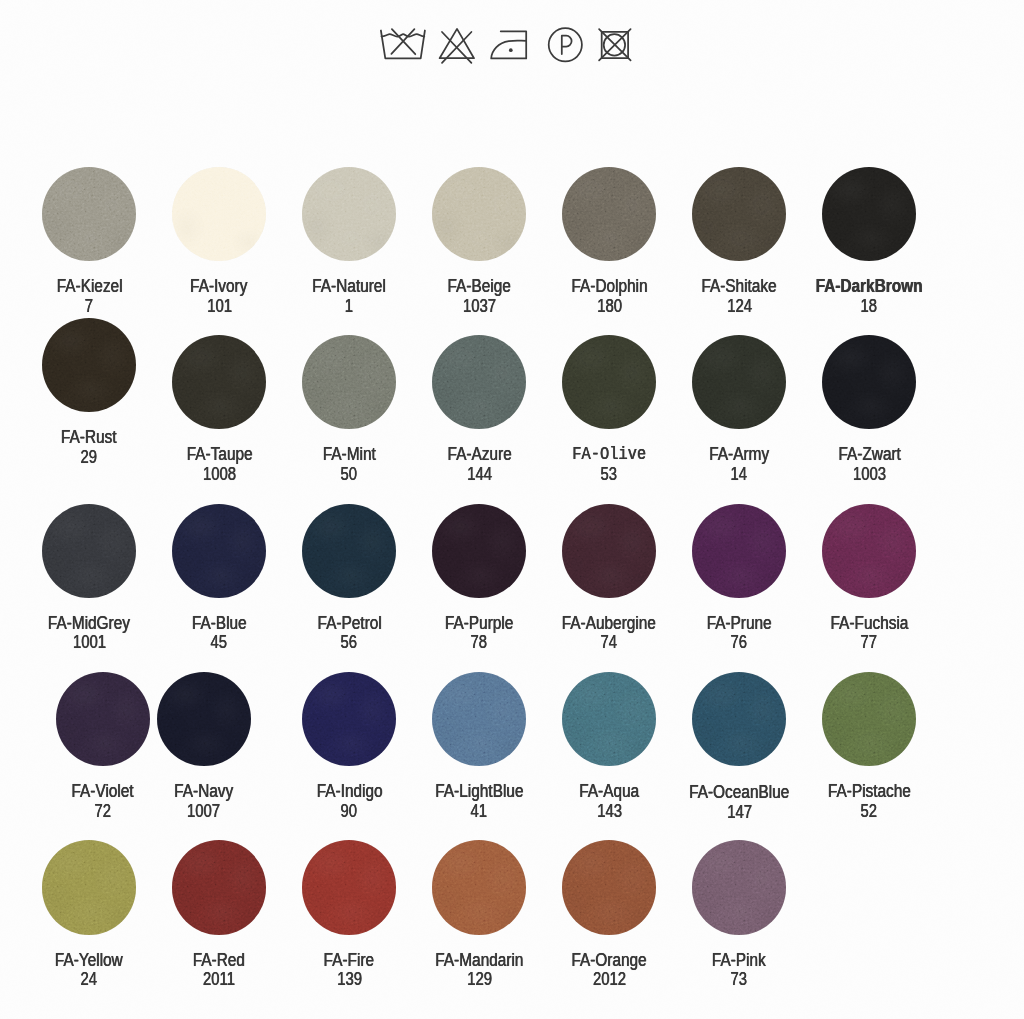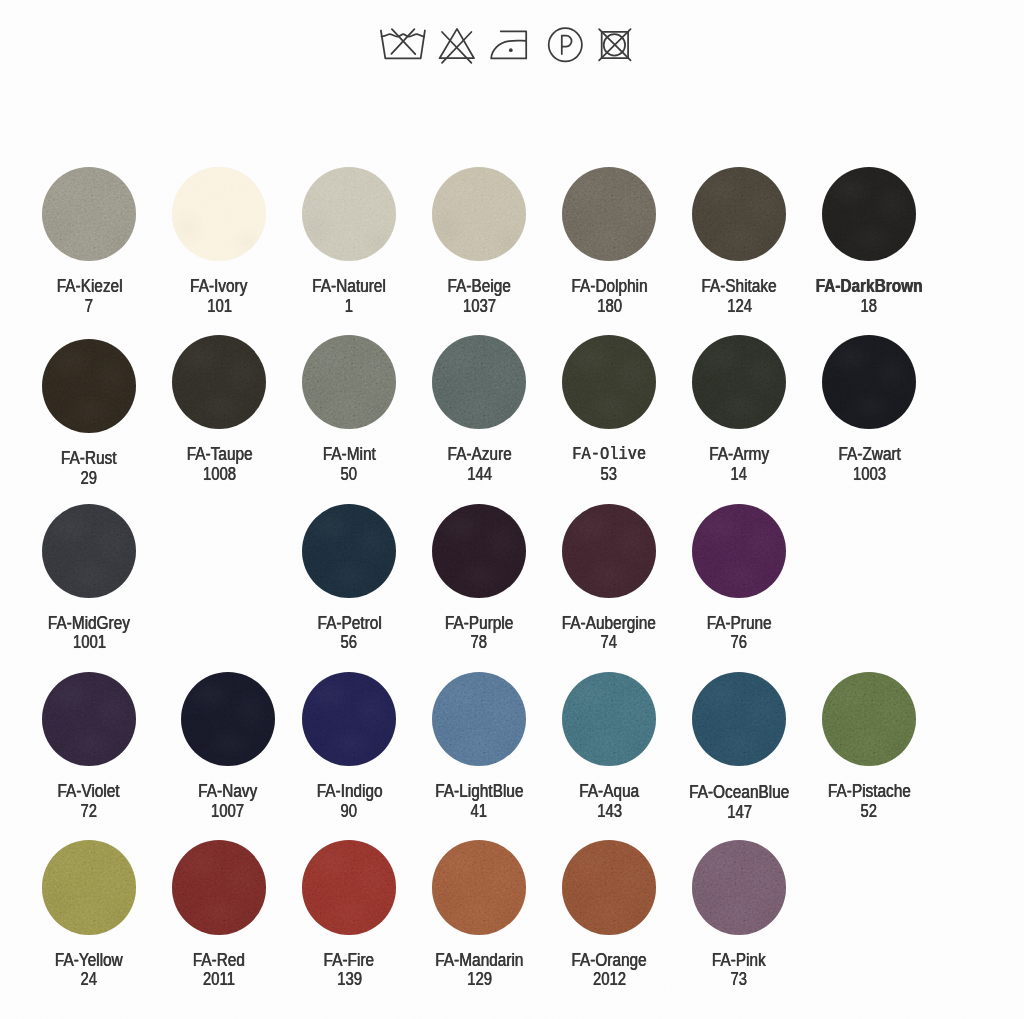--- a/index.html
+++ b/index.html
@@ -178,21 +178,21 @@
     </div>
     <div class="swatch" style="left:804.2px;top:166.8px">
       <div class="disc" style="background-color: rgb(34, 33, 31);">
           <svg class="tex" viewBox="0 0 94 94" preserveAspectRatio="none">
             <rect width="94" height="94" filter="url(#feltNoise)"></rect>
           </svg>
         </div>
       <div class="label" style="color: rgb(55, 55, 55); font-weight: bold;"><span>FA-DarkBrown</span></div>
       <div class="code" style="color: rgb(55, 55, 55);"><span>18</span></div>
     </div>
-    <div class="swatch" style="left:24.2px;top:339px">
+    <div class="swatch" style="left:24.2px;top:318px">
       <div class="disc" style="background-color: rgb(48, 41, 31);">
           <svg class="tex" viewBox="0 0 94 94" preserveAspectRatio="none">
             <rect width="94" height="94" filter="url(#feltNoise)"></rect>
           </svg>
         </div>
       <div class="label" style="color: rgb(55, 55, 55);"><span>FA-Rust</span></div>
       <div class="code" style="color: rgb(55, 55, 55);"><span>29</span></div>
     </div>
     <div class="swatch" style="left:154.2px;top:335.2px">
       <div class="disc" style="background-color: rgb(50, 48, 40);">
@@ -250,20 +250,29 @@
     </div>
     <div class="swatch" style="left:24.2px;top:503.6px">
       <div class="disc" style="background-color: rgb(54, 56, 61);">
           <svg class="tex" viewBox="0 0 94 94" preserveAspectRatio="none">
             <rect width="94" height="94" filter="url(#feltNoise)"></rect>
           </svg>
         </div>
       <div class="label" style="color: rgb(55, 55, 55);"><span>FA-MidGrey</span></div>
       <div class="code" style="color: rgb(55, 55, 55);"><span>1001</span></div>
     </div>
+    <div class="swatch" style="left:154.2px;top:503.6px">
+      <div class="disc" style="background-color: rgb(32, 35, 62);">
+          <svg class="tex" viewBox="0 0 94 94" preserveAspectRatio="none">
+            <rect width="94" height="94" filter="url(#feltNoise)"></rect>
+          </svg>
+        </div>
+      <div class="label" style="color: rgb(55, 55, 55);"><span>FA-Blue</span></div>
+      <div class="code" style="color: rgb(55, 55, 55);"><span>45</span></div>
+    </div>
     <div class="swatch" style="left:284.2px;top:503.6px">
       <div class="disc" style="background-color: rgb(29, 47, 61);">
           <svg class="tex" viewBox="0 0 94 94" preserveAspectRatio="none">
             <rect width="94" height="94" filter="url(#feltNoise)"></rect>
           </svg>
         </div>
       <div class="label" style="color: rgb(55, 55, 55);"><span>FA-Petrol</span></div>
       <div class="code" style="color: rgb(55, 55, 55);"><span>56</span></div>
     </div>
     <div class="swatch" style="left:414.2px;top:503.6px">
@@ -286,30 +295,39 @@
     </div>
     <div class="swatch" style="left:674.2px;top:503.6px">
       <div class="disc" style="background-color: rgb(78, 36, 78);">
           <svg class="tex" viewBox="0 0 94 94" preserveAspectRatio="none">
             <rect width="94" height="94" filter="url(#feltNoise)"></rect>
           </svg>
         </div>
       <div class="label" style="color: rgb(55, 55, 55);"><span>FA-Prune</span></div>
       <div class="code" style="color: rgb(55, 55, 55);"><span>76</span></div>
     </div>
-    <div class="swatch" style="left:24px;top:672.0px">
+    <div class="swatch" style="left:804.2px;top:503.6px">
+      <div class="disc" style="background-color: rgb(105, 42, 80);">
+          <svg class="tex" viewBox="0 0 94 94" preserveAspectRatio="none">
+            <rect width="94" height="94" filter="url(#feltNoise)"></rect>
+          </svg>
+        </div>
+      <div class="label" style="color: rgb(55, 55, 55);"><span>FA-Fuchsia</span></div>
+      <div class="code" style="color: rgb(55, 55, 55);"><span>77</span></div>
+    </div>
+    <div class="swatch" style="left:38px;top:672.0px">
       <div class="disc" style="background-color: rgb(51, 39, 62);">
           <svg class="tex" viewBox="0 0 94 94" preserveAspectRatio="none">
             <rect width="94" height="94" filter="url(#feltNoise)"></rect>
           </svg>
         </div>
       <div class="label" style="color: rgb(55, 55, 55);"><span>FA-Violet</span></div>
       <div class="code" style="color: rgb(55, 55, 55);"><span>72</span></div>
     </div>
-    <div class="swatch" style="left:163px;top:672.0px">
+    <div class="swatch" style="left:139px;top:672.0px">
       <div class="disc" style="background-color: rgb(24, 26, 42);">
           <svg class="tex" viewBox="0 0 94 94" preserveAspectRatio="none">
             <rect width="94" height="94" filter="url(#feltNoise)"></rect>
           </svg>
         </div>
       <div class="label" style="color: rgb(55, 55, 55);"><span>FA-Navy</span></div>
       <div class="code" style="color: rgb(55, 55, 55);"><span>1007</span></div>
     </div>
     <div class="swatch" style="left:284.2px;top:672.0px">
       <div class="disc" style="background-color: rgb(35, 34, 81);">

